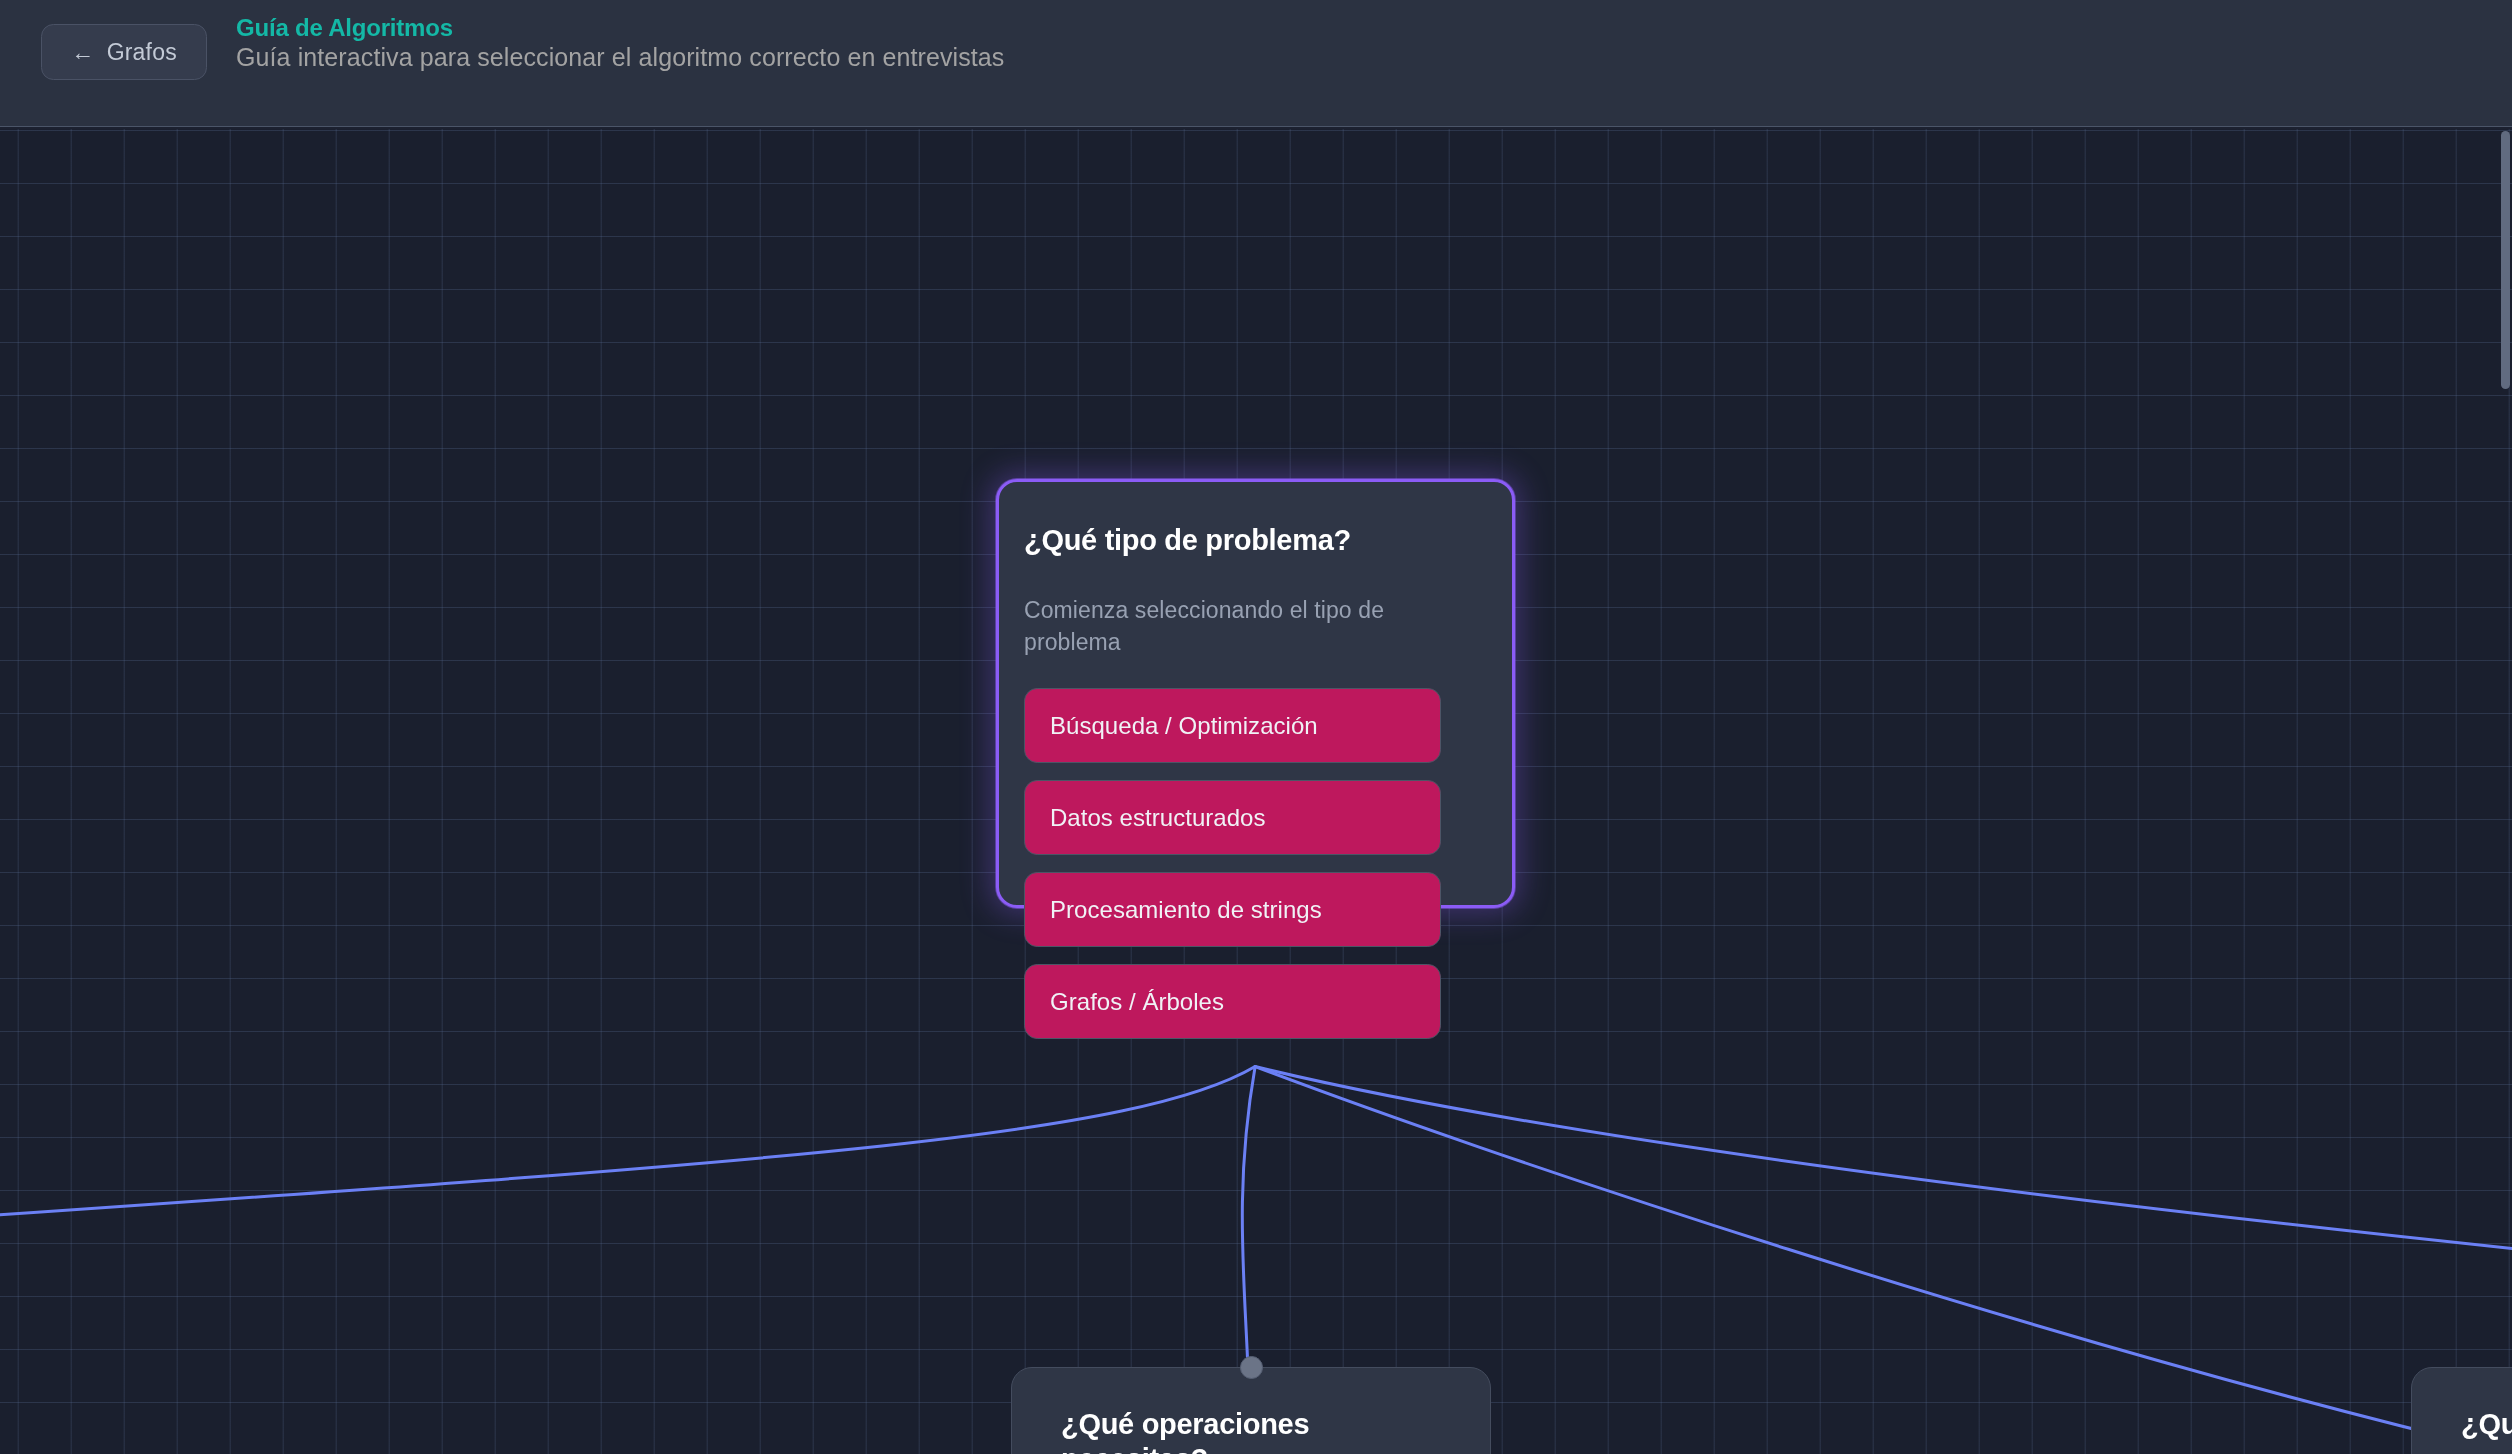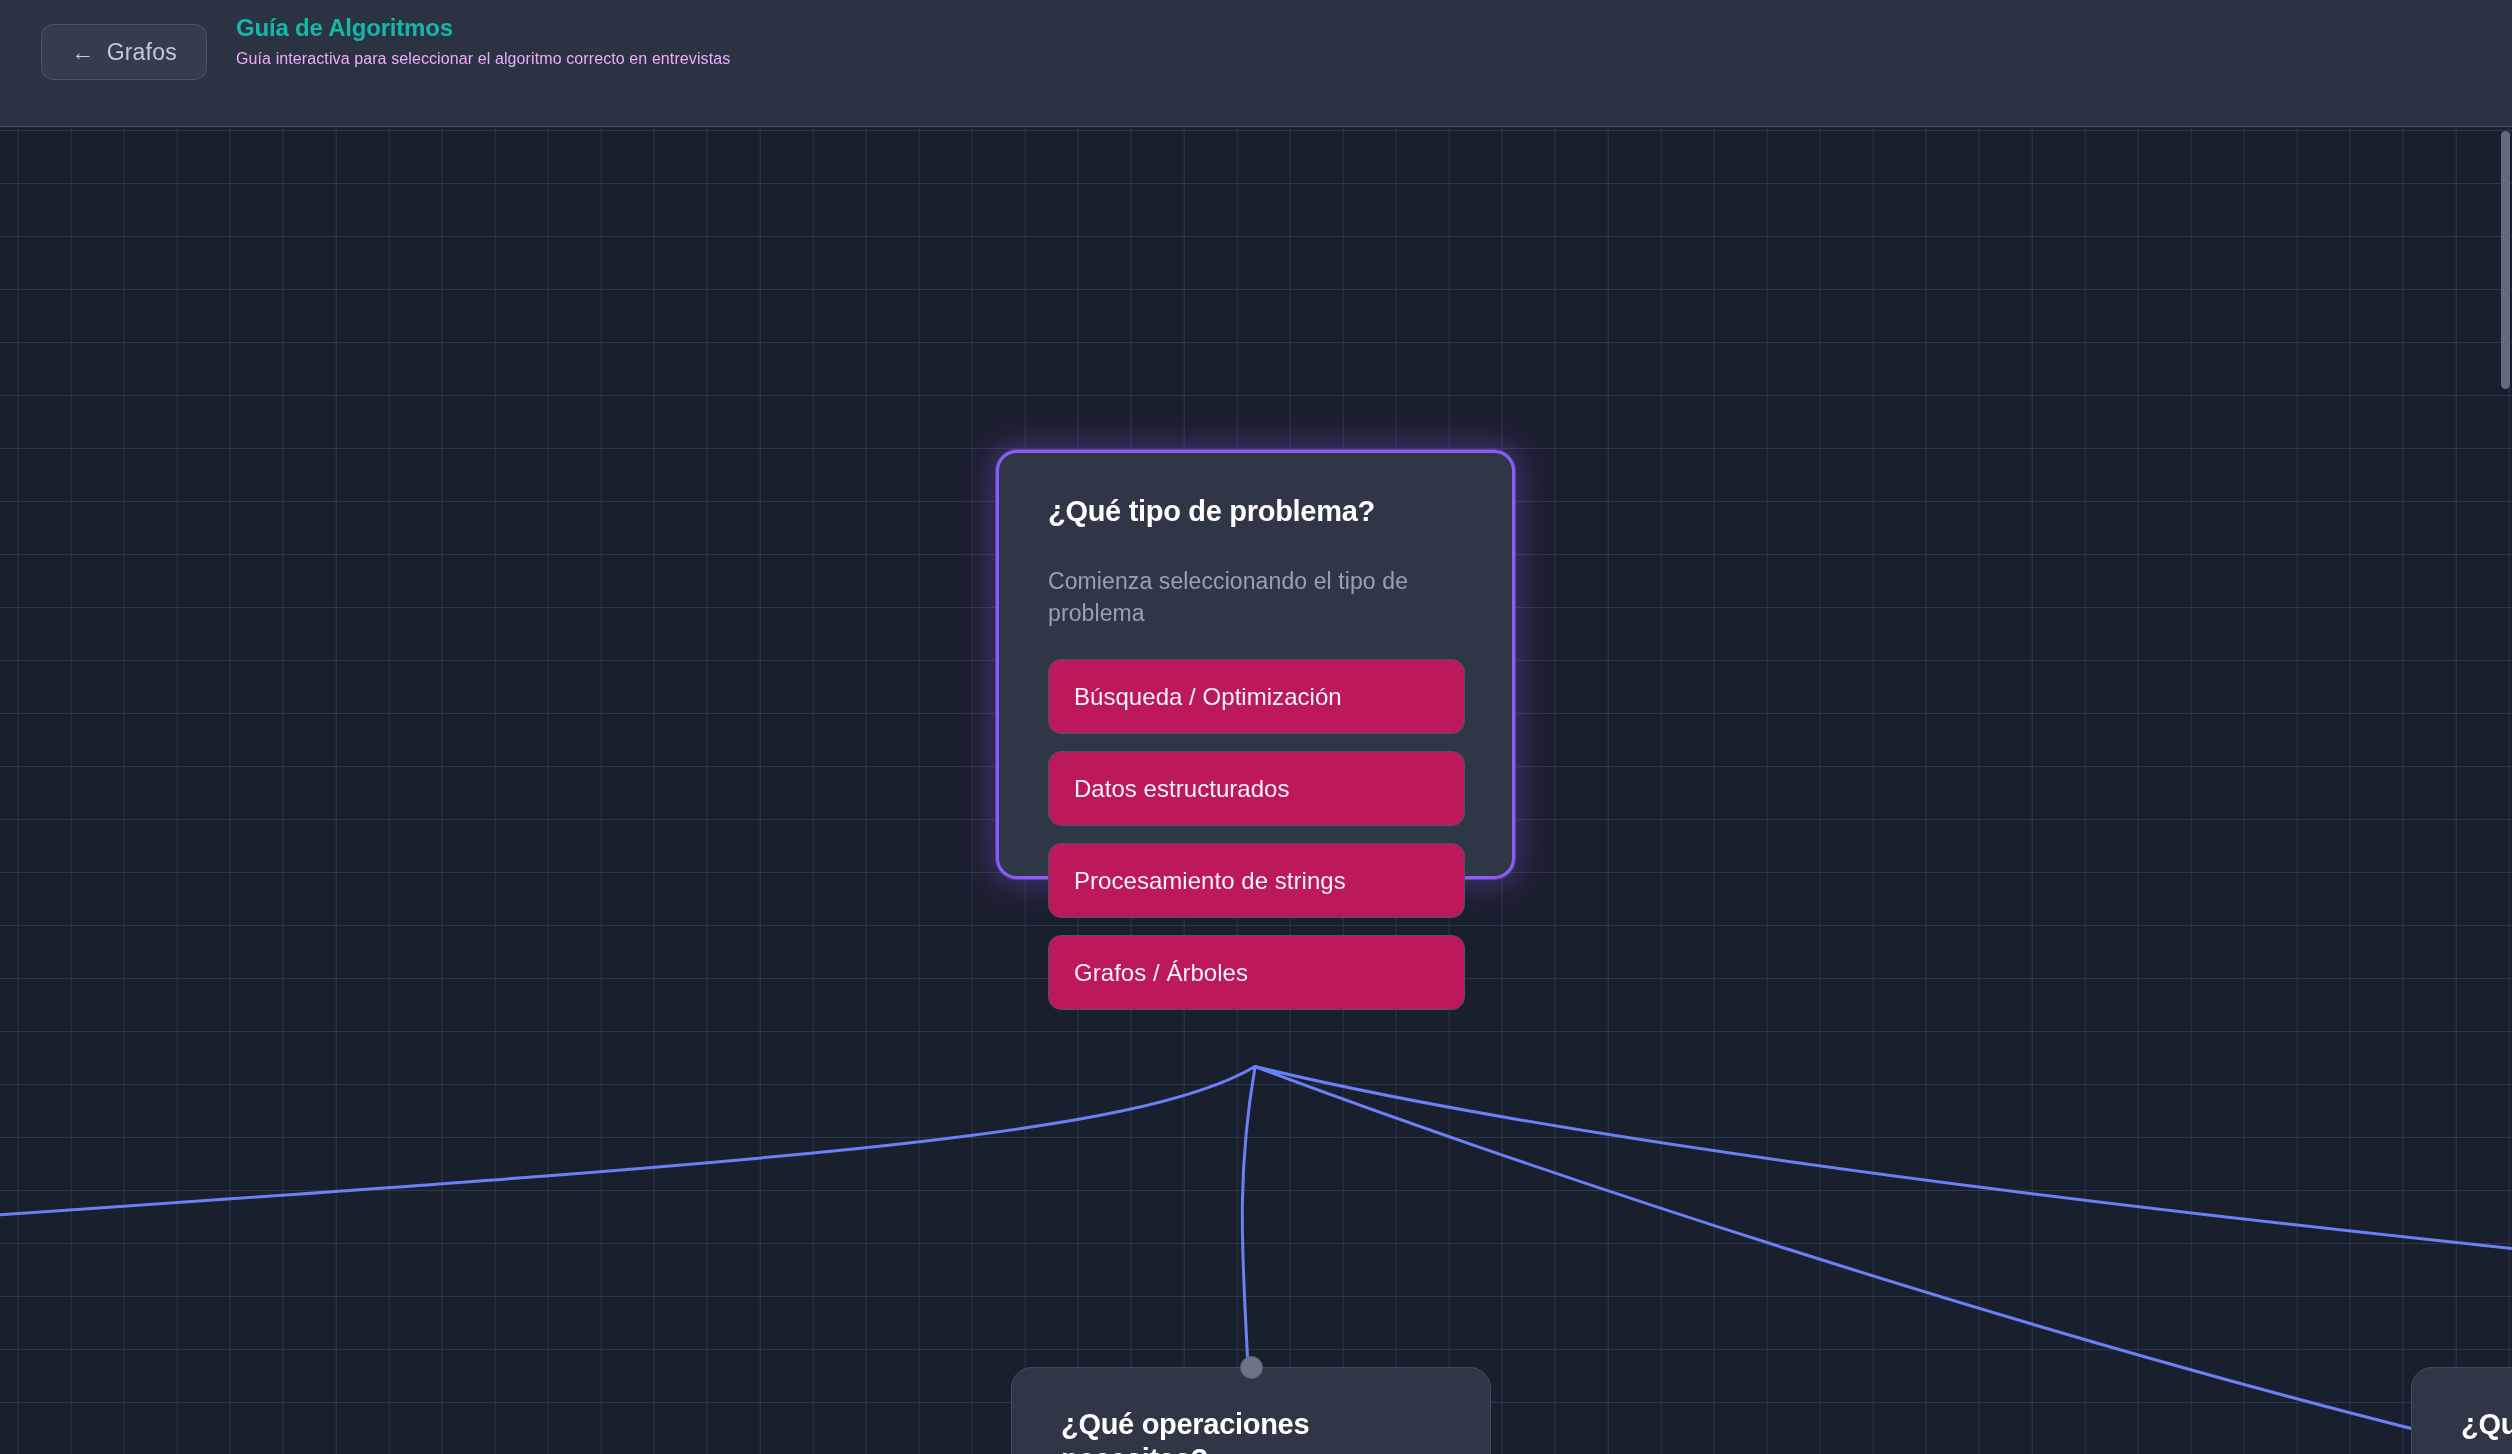--- a/index.html
+++ b/index.html
@@ -34,22 +34,21 @@
     cursor:pointer;
     letter-spacing:0.2px;
   }
   #back-arrow-icon { font-size:23px; line-height:1; display:block; }
   #header-text { position:absolute; left:236px; top:14px; }
   #page-title {
     font-size:24px; font-weight:bold; color:#14b8a6;
     letter-spacing:-0.2px; line-height:1.18;
   }
   #page-subtitle {
-    margin-top:7px;
-    font-size:16px; color:#f0abfc; font-weight:normal;
+    font-size:25px; color:#a3a3a3; font-weight:normal;
     letter-spacing:0.1px; line-height:1.2;
   }
 
   
   #canvas {
     position:absolute; left:0; top:129px;
     width:2512px; height:1326px;
     background-color:#1a1f2e;
     background-image:
       linear-gradient(to right, rgba(96,118,160,0.26) 1.2px, transparent 1.2px),
@@ -64,26 +63,26 @@
     pointer-events:none;
   }
 
   
   .node {
     position:absolute;
     background:#2f3646;
     border-radius:21px;
   }
   #node-root {
-    left:996px; top:321px;
+    left:996px; top:350px;
     width:519px; height:429px;
     border:3.1px solid #8b5cf6;
     box-shadow:0 0 30px 5.3px rgba(139,92,246,0.32),
                0 0 0 0.9px rgba(139,92,246,0.5);
-    padding:41px 49px;
+    padding:41px 25px;
   }
   .node-title {
     font-size:29px; font-weight:bold; color:#ffffff;
     letter-spacing:-0.3px; line-height:1.2;
   }
   .node-desc {
     margin-top:37px;
     font-size:23px; color:#98a1b2; font-weight:normal;
     line-height:1.38; letter-spacing:0.1px;
     max-width:406px;

